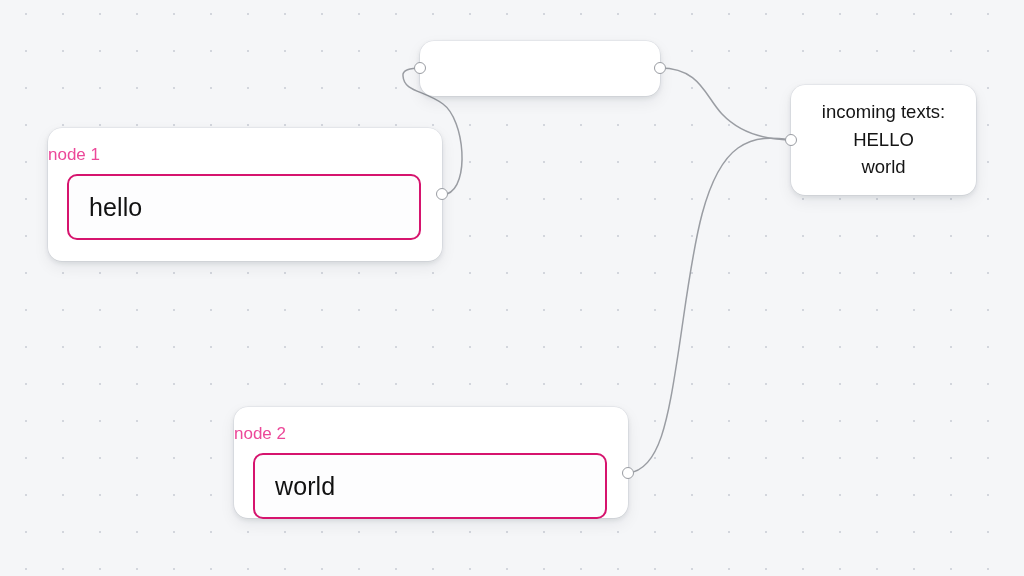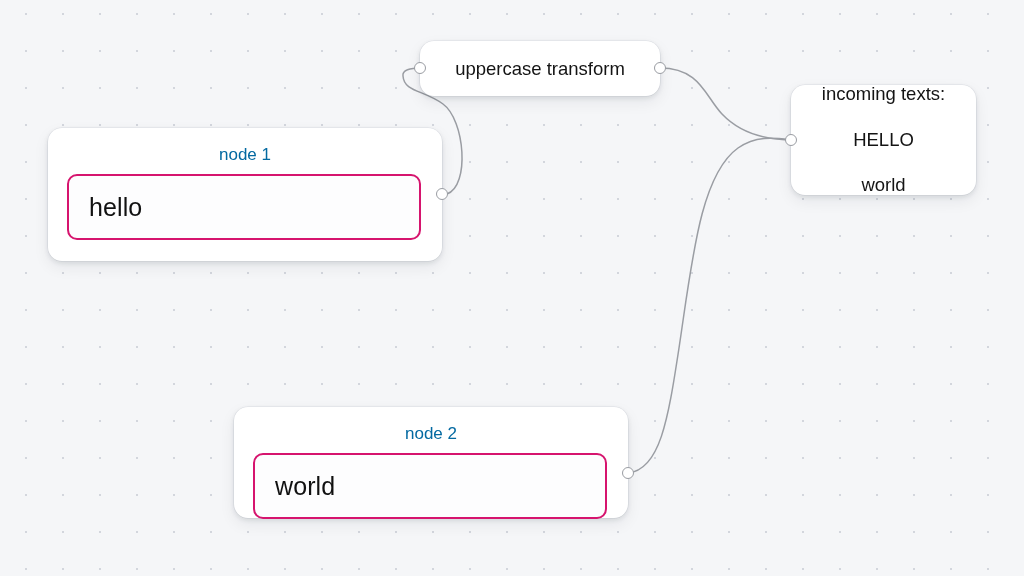--- a/index.html
+++ b/index.html
@@ -39,23 +39,23 @@
   .node {
     position: absolute;
     background: #ffffff;
     border-radius: 14px;
     box-shadow: 0 2px 5px rgba(20,25,40,0.10),
                 0 6px 16px rgba(20,25,40,0.07),
                 0 0 0 0.6px rgba(190,195,205,0.35);
   }
 
   .node-title {
-    text-align: center;
+    text-align: left;
     font-size: 17px;
-    color: #0369a1;
+    color: #ec4899;
     line-height: 1.2;
   }
 
   .text-field {
     border: 2px solid #d6146e;
     border-radius: 10px;
     background: #fdfdfe;
     font-size: 25px;
     color: #111111;
     display: flex;
@@ -95,21 +95,21 @@
   }
 
   
   #node-output {
     left: 791px; top: 85px;
     width: 185px; height: 110px;
     display: flex;
     flex-direction: column;
     align-items: center;
     justify-content: center;
-    gap: 19px;
+    gap: 1px;
   }
   #node-output .out-line {
     font-size: 18.5px;
     color: #141414;
     line-height: 1.45;
     white-space: nowrap;
   }
 
   
   .port {
@@ -142,21 +142,20 @@
     <div class="port" style="right:-6px; top:60px;"></div>
   </div>
 
   <div class="node" id="node-2">
     <div class="node-title">node 2</div>
     <div class="text-field" placeholder="">world</div>
     <div class="port" style="right:-6px; top:60px;"></div>
   </div>
 
   <div class="node" id="node-transform">
-    <div class="node-label">uppercase transform</div>
     <div class="port" style="left:-6px; top:21px;"></div>
     <div class="port" style="right:-6px; top:21px;"></div>
   </div>
 
   <div class="node" id="node-output">
     <div class="out-line">incoming texts:</div>
     <div class="out-line">HELLO</div>
     <div class="out-line">world</div>
     <div class="port" style="left:-6px; top:49px;"></div>
   </div>

